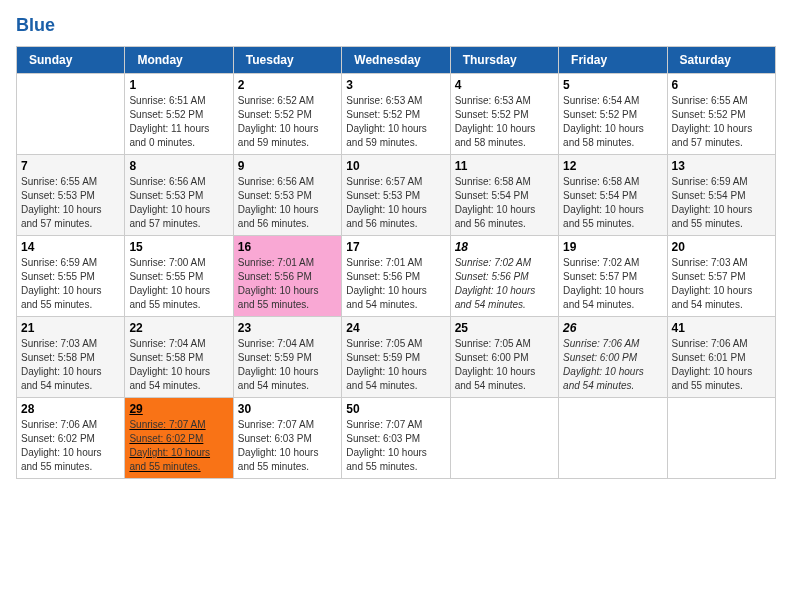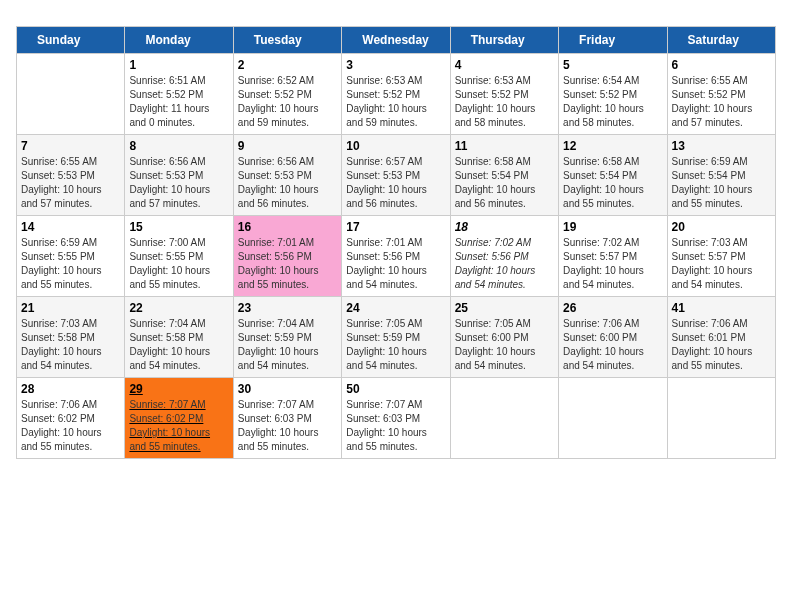--- a/index.html
+++ b/index.html
@@ -47,21 +47,21 @@
       color: #555;
     }
     .calendar {
       width: 100%;
       border-collapse: collapse;
       font-size: 11px;
     }
     .calendar th {
       background-color: #1a5fa8;
       color: #fff;
-      padding: 6px 20px;
+      padding: 6px 12px;
       text-align: left;
       font-size: 12px;
       font-weight: bold;
       border: 1px solid #ccc;
     }
     .calendar td {
       border: 1px solid #ccc;
       vertical-align: top;
       padding: 4px;
       width: calc(100% / 7);
@@ -87,20 +87,21 @@
     .calendar thead tr th {
       background-color: #1a5fa8;
     }
   </style>
 </head>
 <body>
 
 <div class="header-area">
   <div class="logo">
     <div>
+      <div class="logo-text" style="color:#1a5fa8;">Blue</div>
     </div>
   </div>
   <div class="title-area">
     <div class="month-title"></div>
     <div class="location"></div>
   </div>
 </div>
 
 <table class="calendar">
   <thead>
@@ -291,21 +292,21 @@
 Daylight: 10 hours
 and 54 minutes.</div>
         </td>
         <td style="background-color: rgb(245, 245, 245);">
           <span class="day-number">25</span>
           <div class="day-info" style="white-space: pre-line;">Sunrise: 7:05 AM
 Sunset: 6:00 PM
 Daylight: 10 hours
 and 54 minutes.</div>
         </td>
-        <td style="background-color: rgb(245, 245, 245);">
+        <td style="background-color: rgb(245, 245, 245); font-style: italic;">
           <span class="day-number">26</span>
           <div class="day-info" style="white-space: pre-line;">Sunrise: 7:06 AM
 Sunset: 6:00 PM
 Daylight: 10 hours
 and 54 minutes.</div>
         </td>
         <td style="background-color: rgb(245, 245, 245);">
           <span class="day-number">41</span>
           <div class="day-info" style="white-space: pre-line;">Sunrise: 7:06 AM
 Sunset: 6:01 PM

